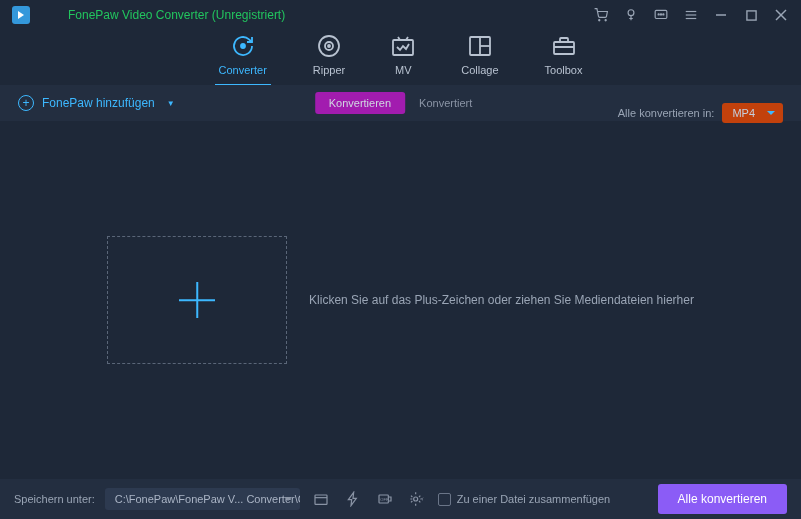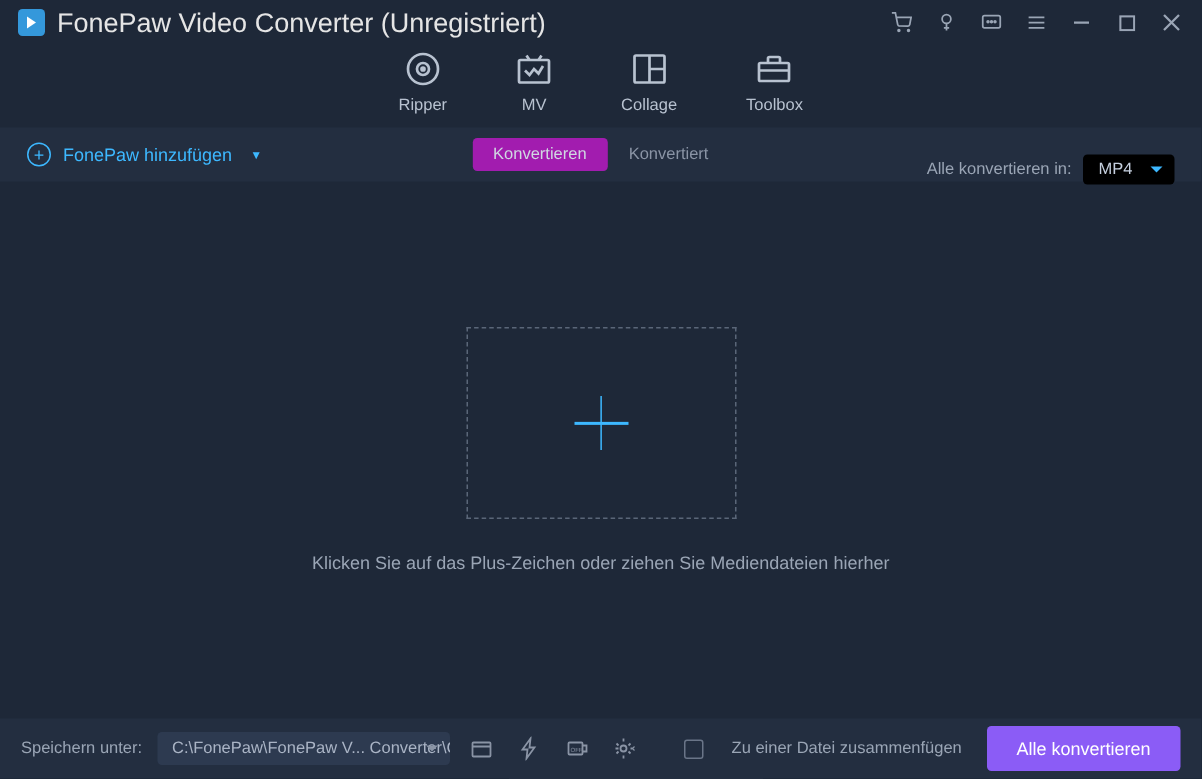--- a/index.html
+++ b/index.html
@@ -1,57 +1,57 @@
 <!DOCTYPE html>
 <html><head>
 <meta charset="utf-8">
 <style>
 * { margin: 0; padding: 0; box-sizing: border-box; }
 body { width: 801px; height: 519px; background: #1e2838; color: #b8c2d0; font-family: -apple-system, "Segoe UI", sans-serif; font-size: 12px; overflow: hidden; }
 
 .titlebar { height: 30px; display: flex; align-items: center; padding: 0 12px; background: #1e2838; }
 .logo { width: 18px; height: 18px; background: #3498db; border-radius: 3px; display: flex; align-items: center; justify-content: center; margin-right: 8px; position: relative; }
 .logo::before { content: ''; position: absolute; left: 6px; top: 5px; border-left: 6px solid #fff; border-top: 4px solid transparent; border-bottom: 4px solid transparent; }
-.title { flex: 1; color: #e5e5e5; font-size: 18px; }
+.title { flex: 1; color: #22c55e; font-size: 12px; margin-left: 30px; }
 .titlebar-controls { display: flex; gap: 14px; align-items: center; }
 .tb-icon { width: 16px; height: 16px; display: flex; align-items: center; justify-content: center; cursor: pointer; color: #9aa5b5; }
 
 .tabs { height: 55px; display: flex; justify-content: center; gap: 46px; align-items: flex-start; padding-top: 4px; }
 .tab { display: flex; flex-direction: column; align-items: center; gap: 6px; cursor: pointer; padding-bottom: 10px; position: relative; }
 .tab.active { color: #3db8ff; }
 .tab.active::after { content: ''; position: absolute; bottom: 0; left: -4px; right: -4px; height: 2px; background: #3db8ff; }
 .tab-icon { width: 24px; height: 24px; display: flex; align-items: center; justify-content: center; }
 .tab-label { font-size: 11px; }
 
 .subbar { height: 36px; display: flex; align-items: center; padding: 0 18px; background: #232e40; }
 .add-files { display: flex; align-items: center; gap: 8px; cursor: pointer; color: #3db8ff; }
 .add-plus { width: 16px; height: 16px; border: 1.5px solid #3db8ff; border-radius: 50%; display: flex; align-items: center; justify-content: center; font-size: 12px; line-height: 1; }
 .add-drop { margin-left: 4px; font-size: 8px; color: #3db8ff; }
 .status-tabs { position: absolute; left: 50%; transform: translateX(-50%); display: flex; gap: 0; }
 .status-tab { padding: 5px 14px; cursor: pointer; color: #8a94a5; font-size: 11px; }
 .status-tab.active { background: #a21caf; color: #d0d8e2; border-radius: 3px; }
 .convert-all { margin-left: auto; display: flex; align-items: center; gap: 8px; margin-top: 20px; }
 .convert-label { color: #9aa5b5; font-size: 11px; }
-.format-select { background: #000000; padding: 4px 28px 4px 10px; border-radius: 3px; cursor: pointer; position: relative; font-size: 11px; color: #c5cfde; }
+.format-select { background: #c2410c; padding: 4px 28px 4px 10px; border-radius: 3px; cursor: pointer; position: relative; font-size: 11px; color: #c5cfde; }
 .format-select::after { content: ''; position: absolute; right: 8px; top: 50%; transform: translateY(-50%); border-left: 4px solid transparent; border-right: 4px solid transparent; border-top: 4px solid #3db8ff; }
 
-.body-area { height: 358px; display: flex; flex-direction: column; align-items: center; justify-content: center; gap: 22px; position: relative; }
+.body-area { height: 358px; display: flex; align-items: center; justify-content: center; gap: 22px; position: relative; }
 .drop-zone { width: 180px; height: 128px; border: 1px dashed #5a6678; display: flex; align-items: center; justify-content: center; cursor: pointer; }
 .drop-plus { position: relative; width: 40px; height: 40px; }
 .drop-plus::before, .drop-plus::after { content: ''; position: absolute; background: #3db8ff; }
 .drop-plus::before { left: 50%; top: 2px; bottom: 2px; width: 1.5px; transform: translateX(-50%); }
 .drop-plus::after { top: 50%; left: 2px; right: 2px; height: 1.5px; transform: translateY(-50%); }
 .drop-text { color: #9aa5b5; font-size: 12px; }
 
 .footer { height: 40px; display: flex; align-items: center; padding: 0 14px; background: #232e40; gap: 10px; text-align: center; }
 .save-label { color: #9aa5b5; font-size: 11px; }
 .path-box { background: #2d3a50; padding: 5px 24px 5px 10px; border-radius: 3px; font-size: 11px; color: #aab4c5; cursor: pointer; position: relative; width: 195px; white-space: nowrap; overflow: hidden; }
 .path-box::after { content: ''; position: absolute; right: 8px; top: 50%; transform: translateY(-50%); border-left: 4px solid transparent; border-right: 4px solid transparent; border-top: 4px solid #8a94a5; }
 .footer-icon { width: 22px; height: 22px; display: flex; align-items: center; justify-content: center; cursor: pointer; color: #8a94a5; border-radius: 3px; }
-.merge { display: flex; align-items: center; gap: 19px; cursor: pointer; margin-left: 18px; }
+.merge { display: flex; align-items: center; gap: 6px; cursor: pointer; }
 .checkbox { width: 13px; height: 13px; border: 1px solid #6a7588; border-radius: 2px; }
 .merge-label { font-size: 11px; color: #9aa5b5; }
 .convert-btn { margin-left: auto; background: #8b5cf6; color: #fff; padding: 8px 20px; border-radius: 3px; cursor: pointer; font-size: 12px; }
 
 svg { display: block; }
 </style>
 </head>
 <body>
 
 <div class="titlebar">
@@ -99,20 +99,30 @@
     <div class="tb-icon">
         <svg width="12" height="12" viewBox="0 0 12 12" stroke="currentColor" stroke-width="1.5">
           <line x1="1" y1="1" x2="11" y2="11"></line>
           <line x1="11" y1="1" x2="1" y2="11"></line>
         </svg>
       </div>
   </div>
 </div>
 
 <div class="tabs">
+  <div class="tab active">
+    <div class="tab-icon">
+        <svg width="24" height="24" viewBox="0 0 24 24" fill="none" stroke="#3db8ff" stroke-width="1.8">
+          <path d="M21 12a9 9 0 1 1-3-6.7L21 8"></path>
+          <path d="M21 3v5h-5"></path>
+          <circle cx="12" cy="12" r="2" fill="#3db8ff"></circle>
+        </svg>
+      </div>
+    <div class="tab-label">Converter</div>
+  </div>
   <div class="tab">
     <div class="tab-icon">
         <svg width="24" height="24" viewBox="0 0 24 24" fill="none" stroke="#b8c2d0" stroke-width="1.8">
           <circle cx="12" cy="12" r="10"></circle>
           <circle cx="12" cy="12" r="4"></circle>
           <circle cx="12" cy="12" r="1" fill="#b8c2d0"></circle>
         </svg>
       </div>
     <div class="tab-label">Ripper</div>
   </div>

